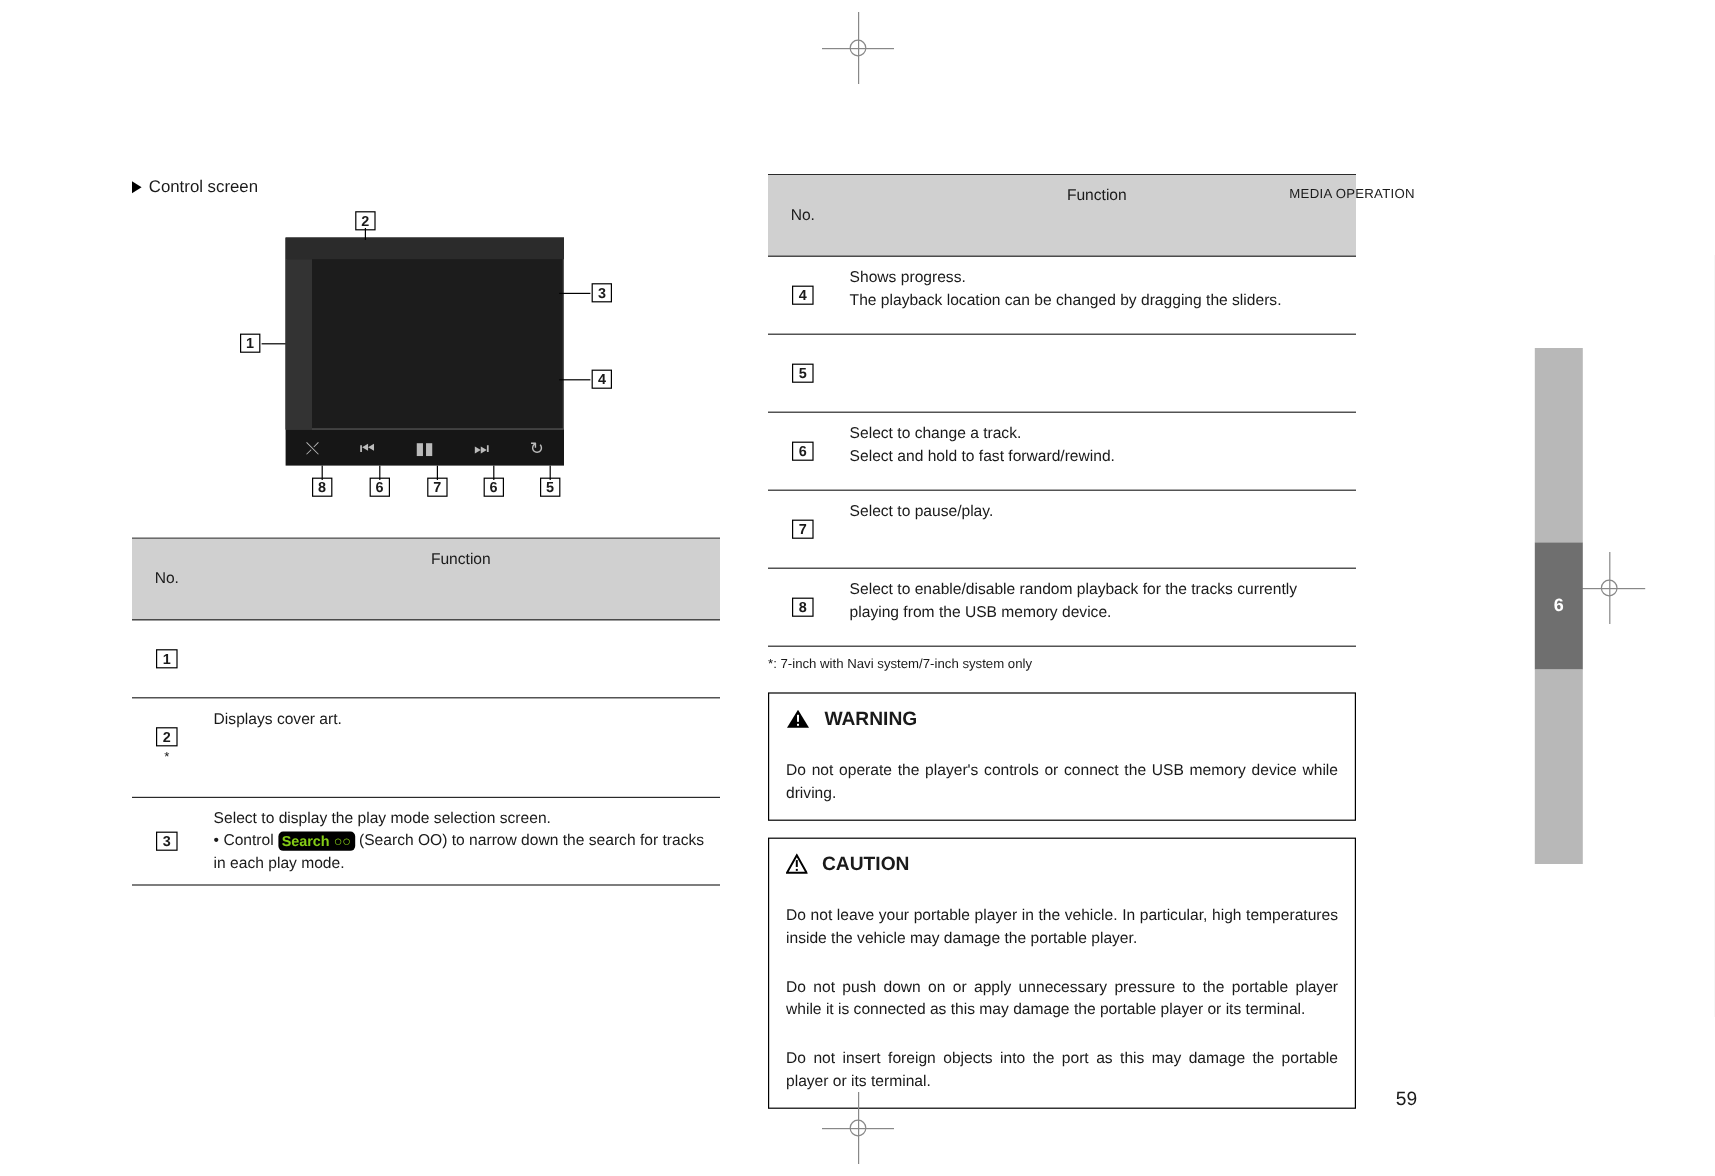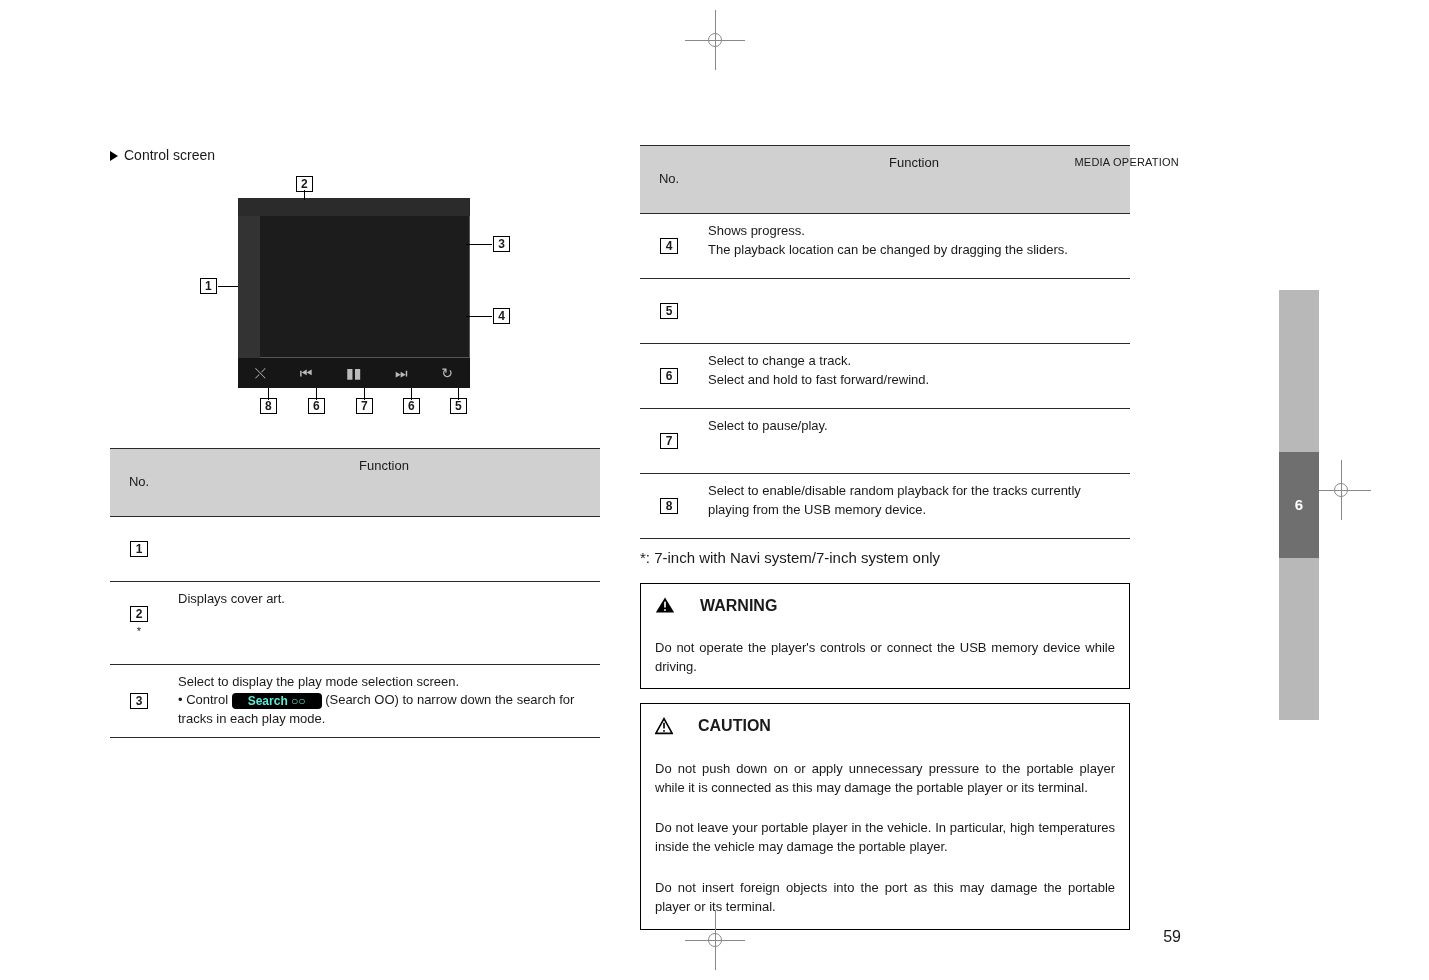--- a/index.html
+++ b/index.html
@@ -23,32 +23,32 @@
 .shot .btbar{position:absolute;left:38px;top:170px;width:232px;height:30px;background:#161616;display:flex;justify-content:space-around;align-items:center;color:#bbb;font-size:14px}
 .callout{position:absolute;font:700 12px/1 Arial;background:#fff;border:1.5px solid #000;padding:1px 4px}
 .lead{position:absolute;background:#000}
 .tbl{width:100%;border-top:1px solid var(--rule);margin-top:8px}
 .tbl .row{display:flex;border-bottom:1px solid var(--rule)}
 .tbl .hd{background:var(--hcell)}
 .tbl .c1{width:58px;display:flex;align-items:center;justify-content:center;flex-direction:column;padding:24px 4px}
 .tbl .c2{flex:1;padding:8px 10px}
 .numbox{display:inline-block;border:1.5px solid #000;font:700 12px/1 Arial;padding:1px 5px;background:#fff}
 .star{font-size:11px;margin-top:2px}
-.pill{display:inline-block;background:#000;color:#5eead4;border-radius:4px;padding:2px 16px;font:700 12px/1 Arial;vertical-align:-1px}
-.footn{font-size:15px;margin-top:8px}
+.pill{display:inline-block;background:#000;color:#84cc16;border-radius:4px;padding:2px 3px;font:700 12px/1 Arial;vertical-align:-1px}
+.footn{font-size:11px;margin-top:8px}
 .cardbox{border:1.5px solid #000;margin-top:14px;padding:10px 14px 12px}
-.cardbox .hdr{display:flex;align-items:center;gap:25px;font-weight:700;font-size:16px;margin-bottom:8px}
+.cardbox .hdr{display:flex;align-items:center;gap:12px;font-weight:700;font-size:16px;margin-bottom:8px}
 .cardbox .hdr.warn svg{width:20px;height:18px}
 .cardbox .hdr.caut svg{width:18px;height:18px}
 .cardbox p{text-align:justify;margin-top:22px}
 .tab{position:absolute;right:110px;top:290px;width:40px;height:430px;display:flex;flex-direction:column}
 .tab .g1{flex:1;background:#b8b8b8}
 .tab .g2{height:106px;background:#6f6f6f;display:flex;align-items:center;justify-content:center;color:#fff;font-weight:700;font-size:15px}
 .vlabel{position:absolute;right:122px;top:370px;writing-mode:vertical-rl;font:700 15px/1 Arial;letter-spacing:.25em;color:#1e4fa0}
-.pageno{position:absolute;right:248px;bottom:32px;font-size:16px}
+.pageno{position:absolute;right:248px;bottom:52px;font-size:16px}
 .reg{position:absolute;right:58px;top:50%;transform:translateY(-50%);width:60px;height:60px}
 </style>
 </head>
 <body>
 
 <div class="sheet">
 
   <div class="crop-t">
       <div class="crop-v"></div>
       <div class="crop-h"></div>
@@ -188,22 +188,22 @@
 
     <div class="cardbox">
       <div class="hdr caut">
         <svg viewBox="0 0 22 20">
             <path d="M11 1 L21 19 H1 Z" fill="none" stroke="#000" stroke-width="2"></path>
             <rect x="10" y="6" width="2" height="7" fill="#000"></rect>
             <rect x="10" y="15" width="2" height="2" fill="#000"></rect>
           </svg>
         <span>CAUTION</span>
       </div>
+      <p>Do not leave your portable player in the vehicle. In particular, high temperatures inside the vehicle may damage the portable player.</p>
       <p>Do not push down on or apply unnecessary pressure to the portable player while it is connected as this may damage the portable player or its terminal.</p>
-      <p>Do not leave your portable player in the vehicle. In particular, high temperatures inside the vehicle may damage the portable player.</p>
       <p>Do not insert foreign objects into the port as this may damage the portable player or its terminal.</p>
     </div>
   </div>
 
   <div class="vlabel">AUDIO</div>
   <div class="tab">
     <div class="g1"></div>
     <div class="g2">6</div>
     <div class="g1"></div>
   </div>

